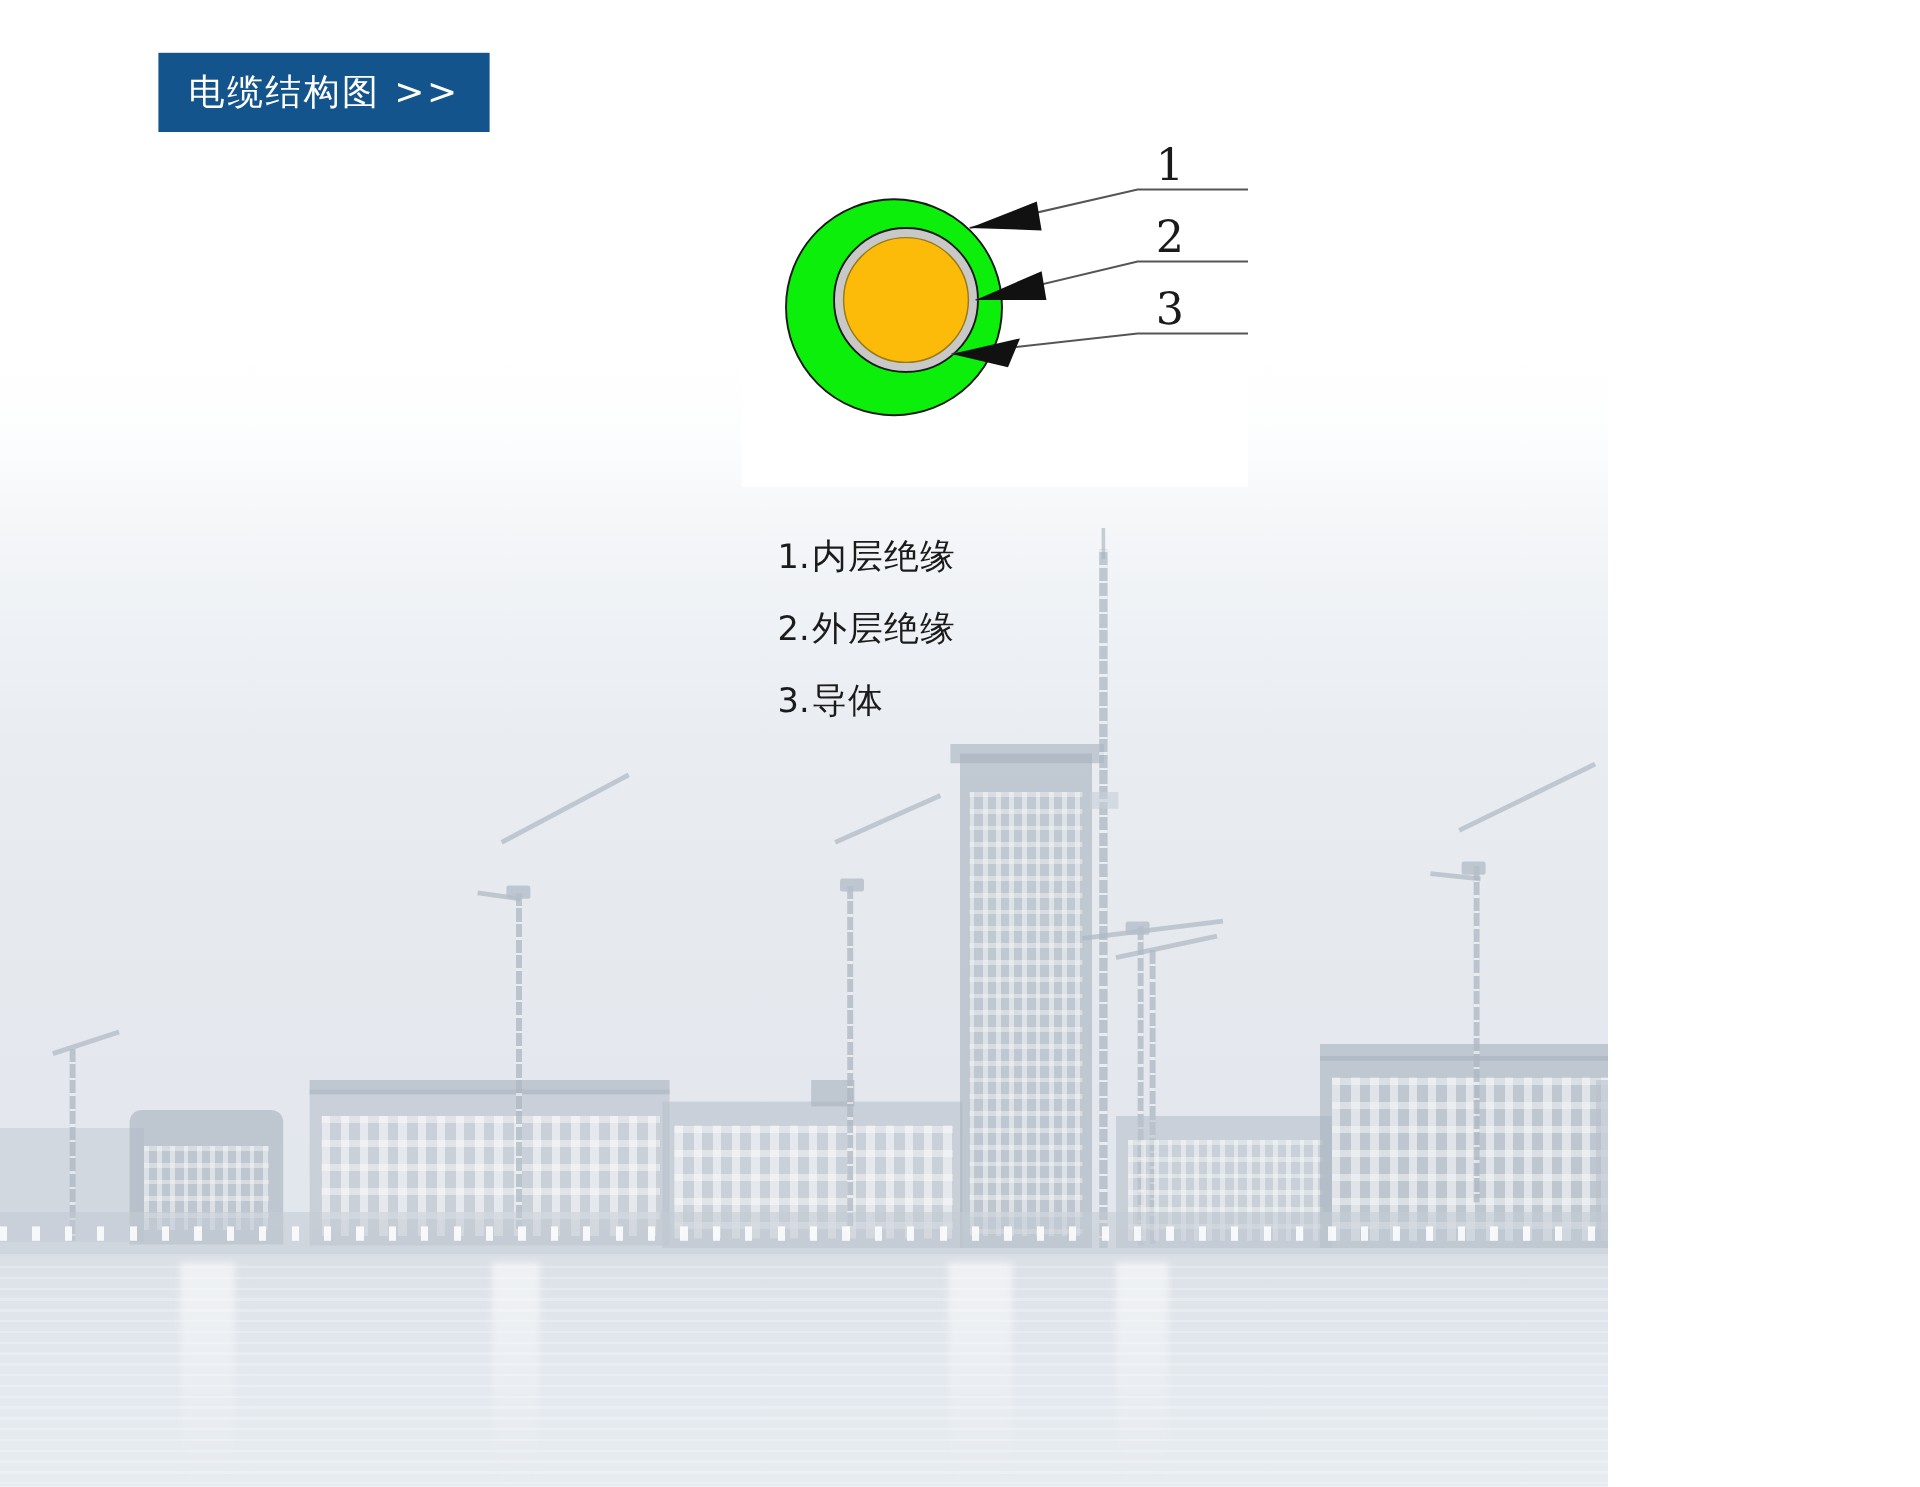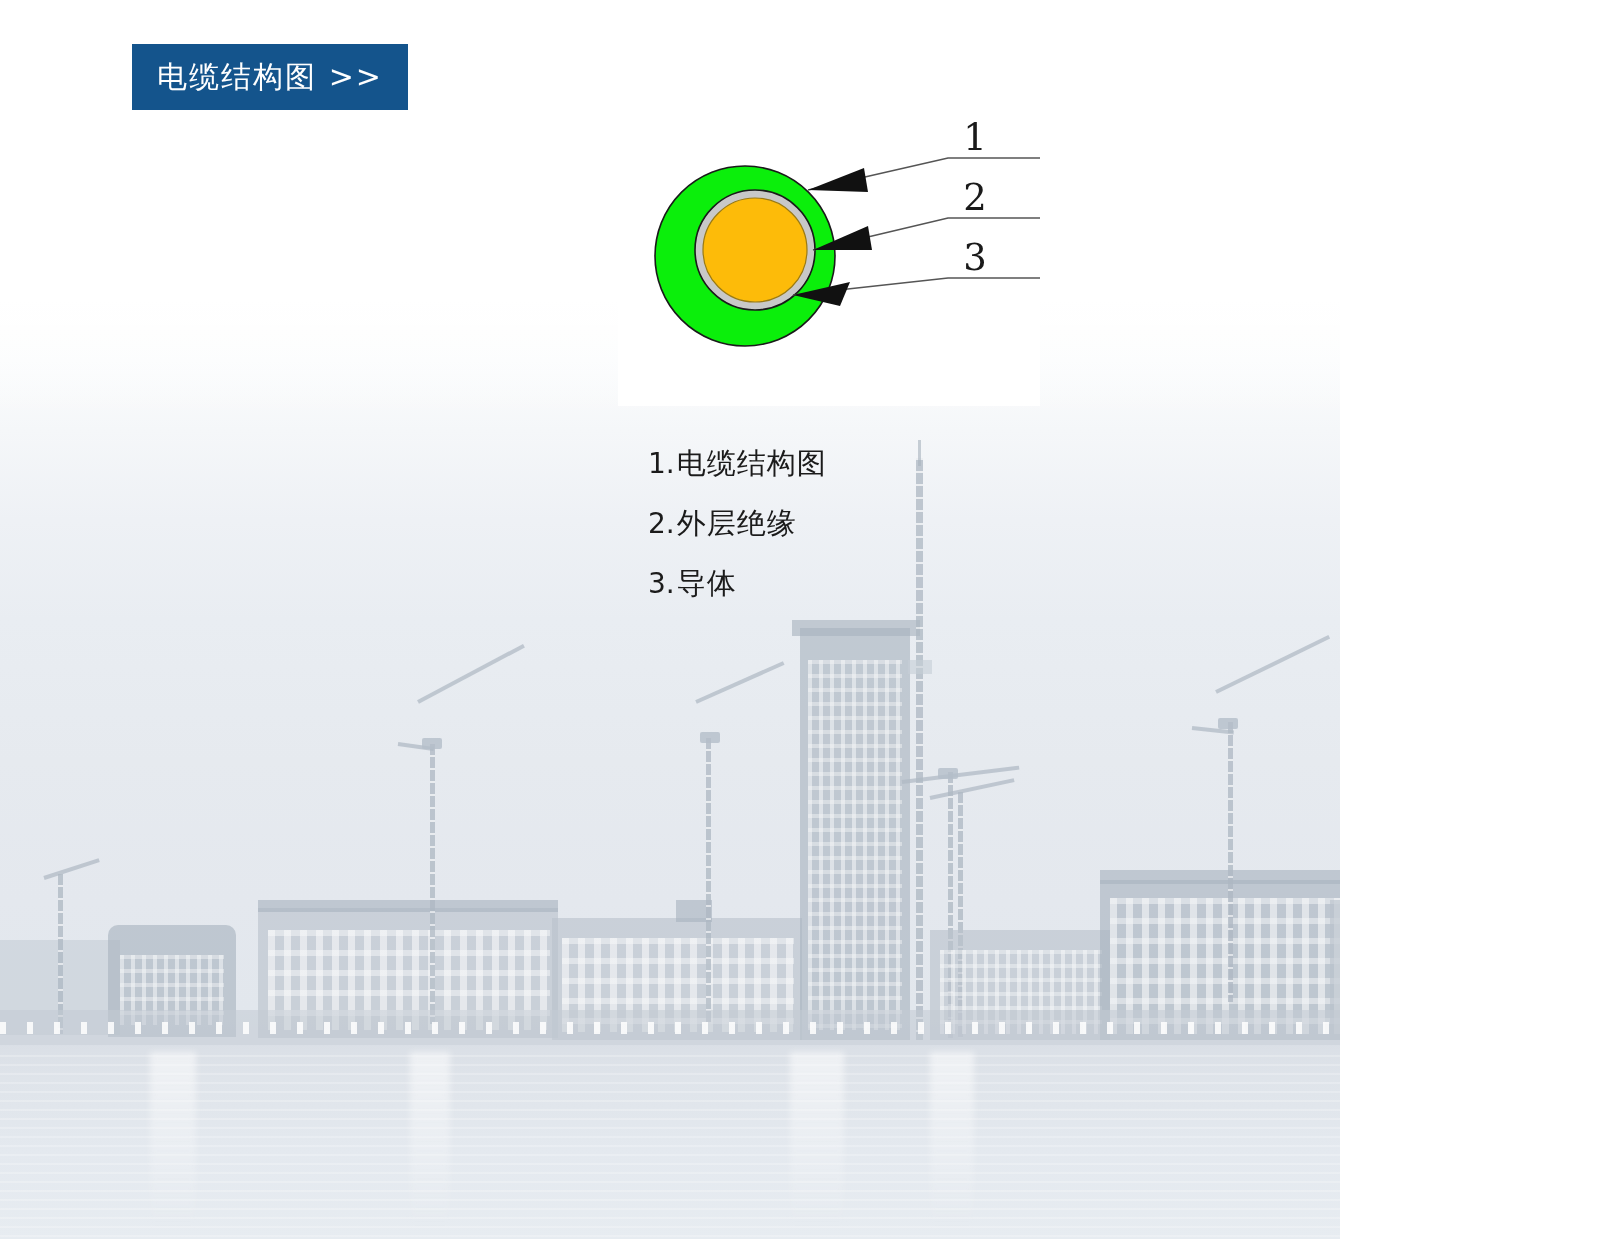--- a/index.html
+++ b/index.html
@@ -305,21 +305,21 @@
         <path d="M 175 185 L 330 168 L 422 168" fill="none" stroke="#555555" stroke-width="1.7"></path>
         <path d="M 175 185 L 232 172 L 222 196 Z" fill="#111111"></path>
         <text x="357" y="160" font-family="'DejaVu Serif','Liberation Serif',serif" font-size="37" fill="#1a1a1a" text-anchor="middle">3</text>
       </g>
     </svg>
   </div>
 
   <div id="legend">
     <div class="legend-row">
       <span class="legend-num">1.</span>
-      <span class="legend-label">电缆结构图</span>
+      <span class="legend-label">内层绝缘</span>
     </div>
     <div class="legend-row">
       <span class="legend-num">2.</span>
       <span class="legend-label">外层绝缘</span>
     </div>
     <div class="legend-row">
       <span class="legend-num">3.</span>
       <span class="legend-label">导体</span>
     </div>
   </div>

